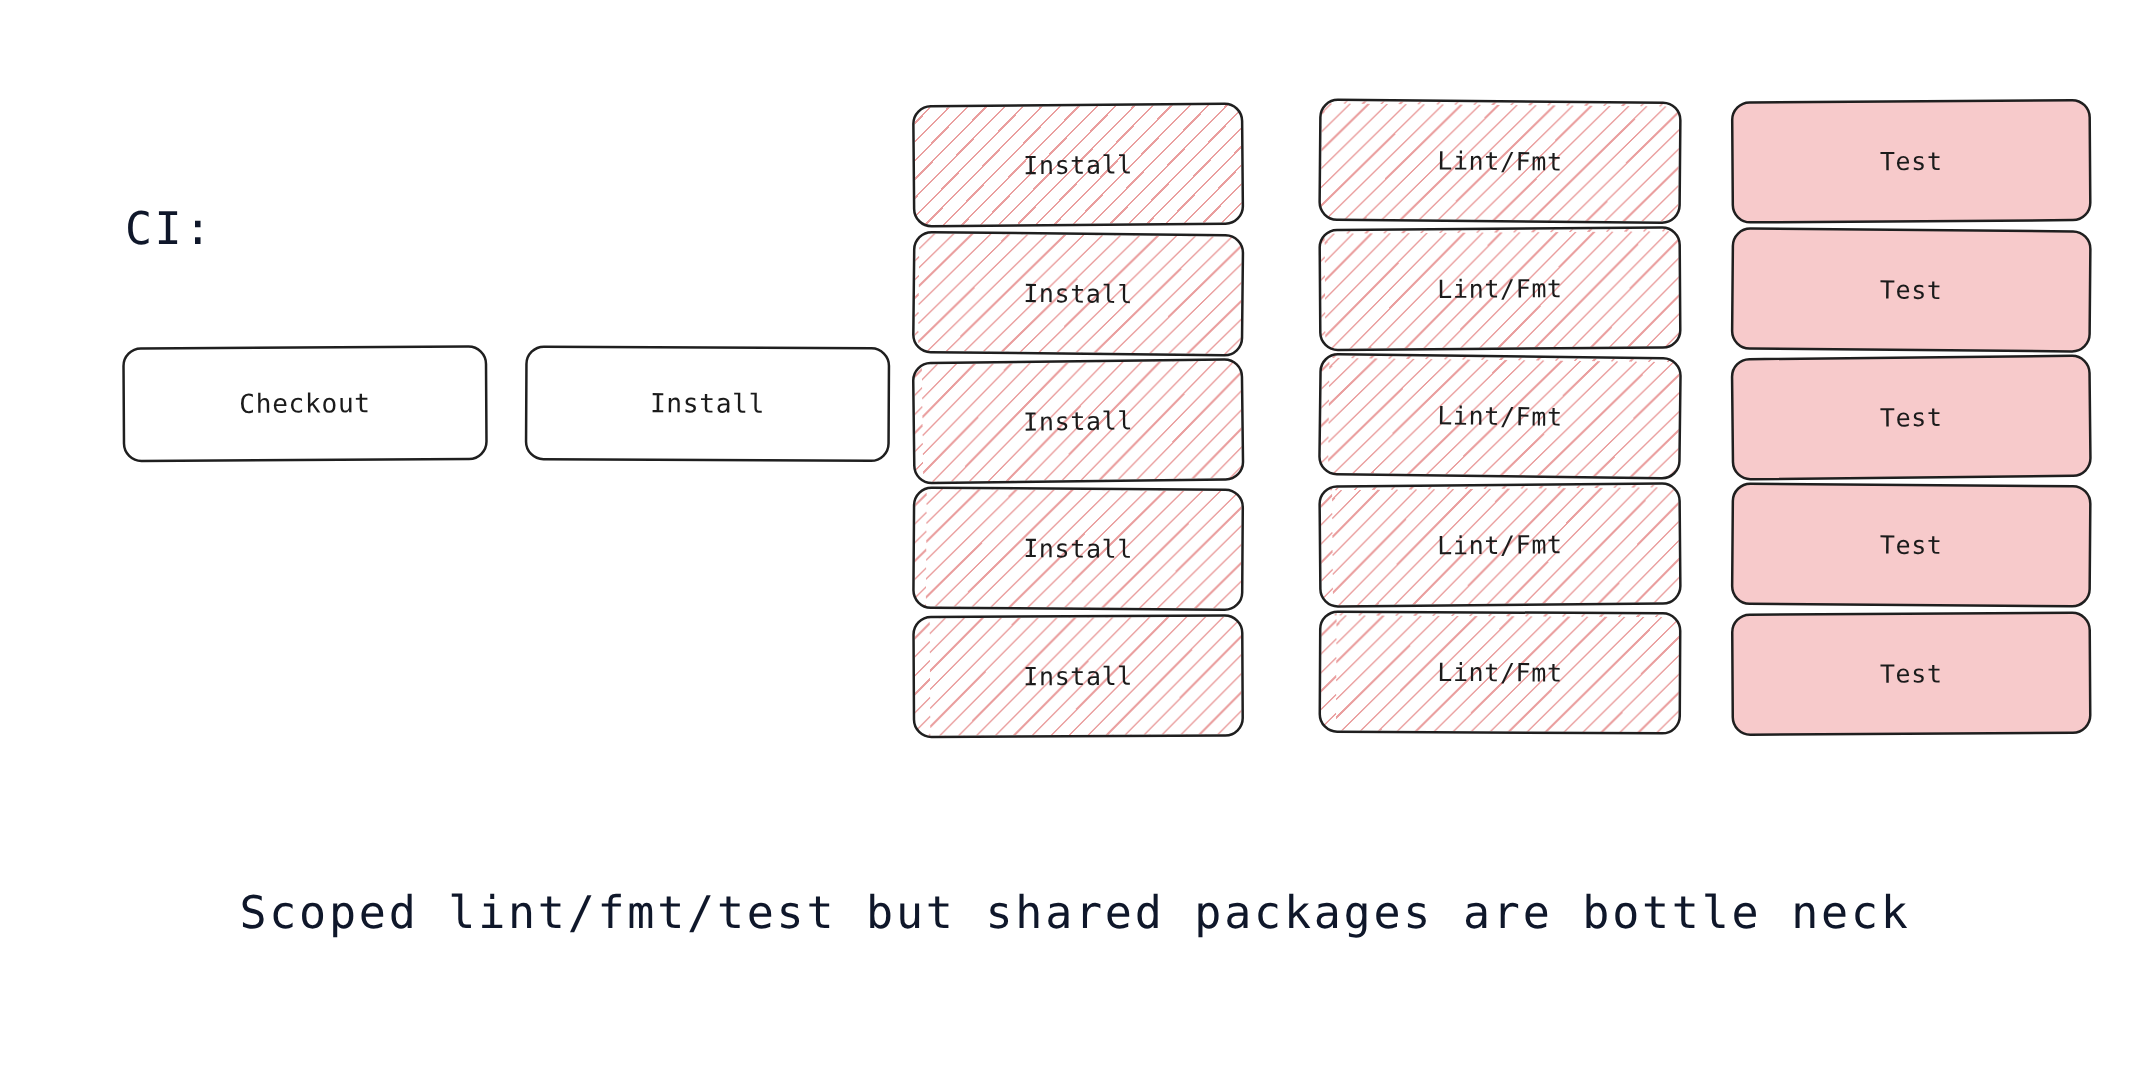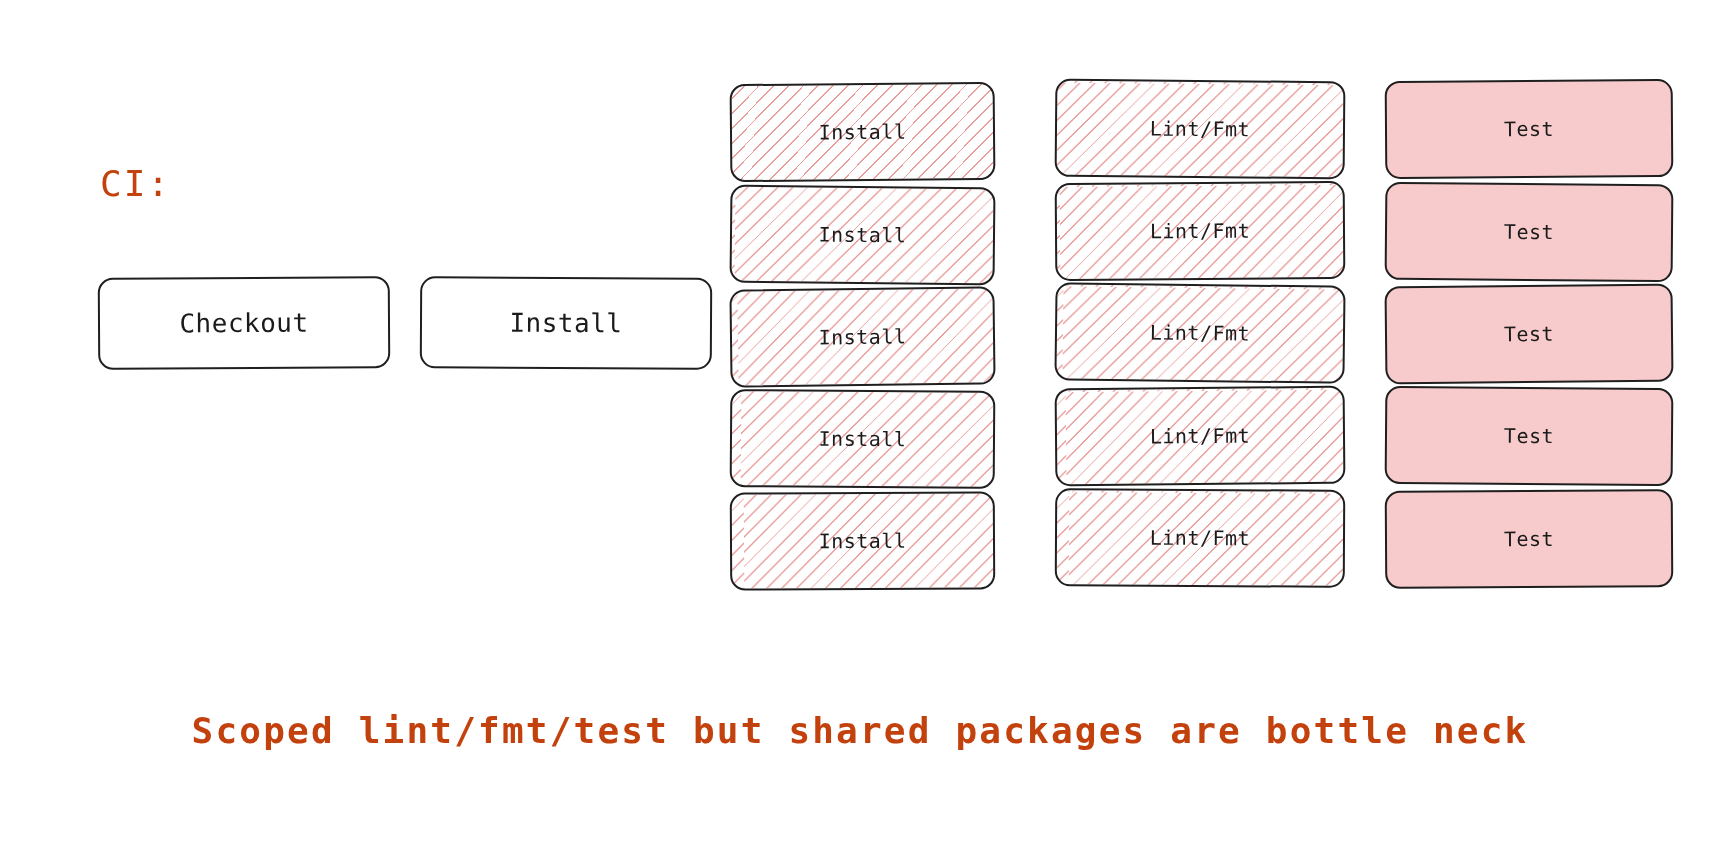--- a/index.html
+++ b/index.html
@@ -29,53 +29,53 @@
     font-family:"DejaVu Sans Mono","Liberation Mono",monospace;
     font-size:20px;
     line-height:1;
     color:#1b1b1b;
     text-align:center;
     white-space:nowrap;
   }
 
   
   .node.plain{background:#ffffff;}
-  .node.plain .lbl{font-size:26px;}
+  .node.plain .lbl{font-size:21px;}
 
   
   .node.hachure{
     background-color:#ffffff;
     background-image:repeating-linear-gradient(
         -45deg,
         rgba(232,150,150,0.92) 0px,
         rgba(232,150,150,0.92) 1.3px,
         rgba(255,255,255,0) 1.3px,
         rgba(255,255,255,0) 10.5px);
     background-position:0 0;
   }
 
   
   .node.solid{background:#f7cacb;}
 
   
   .freetext{
     position:absolute;
-    color:#c2410c;
+    color:#0f172a;
     font-family:"DejaVu Sans Mono","Liberation Mono",monospace;
     white-space:nowrap;
     user-select:none;
   }
   #ci-label{
     left:100px;top:163px;
     font-size:36px;letter-spacing:2px;
   }
   #caption{
     left:0;top:710px;width:1720px;
     text-align:center;
-    font-size:36px;letter-spacing:2.2px;font-weight:bold;
+    font-size:36px;letter-spacing:2.2px;
   }
 </style>
 </head>
 <body>
 
 <div id="canvas">
 
   <div class="freetext" id="ci-label">CI:</div>
 
   <div id="stages">

